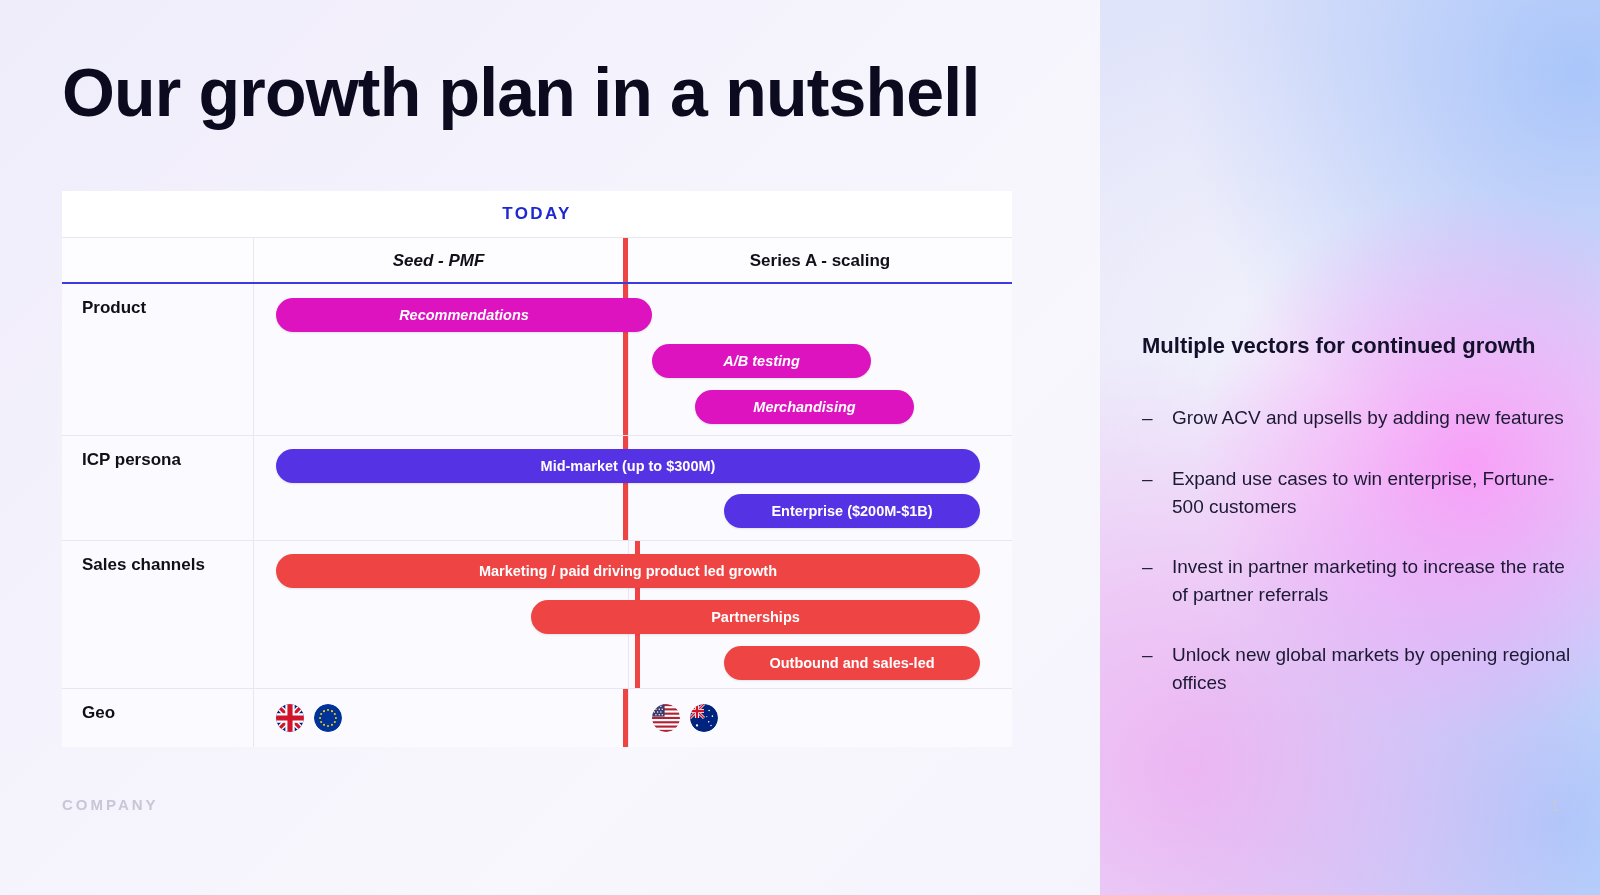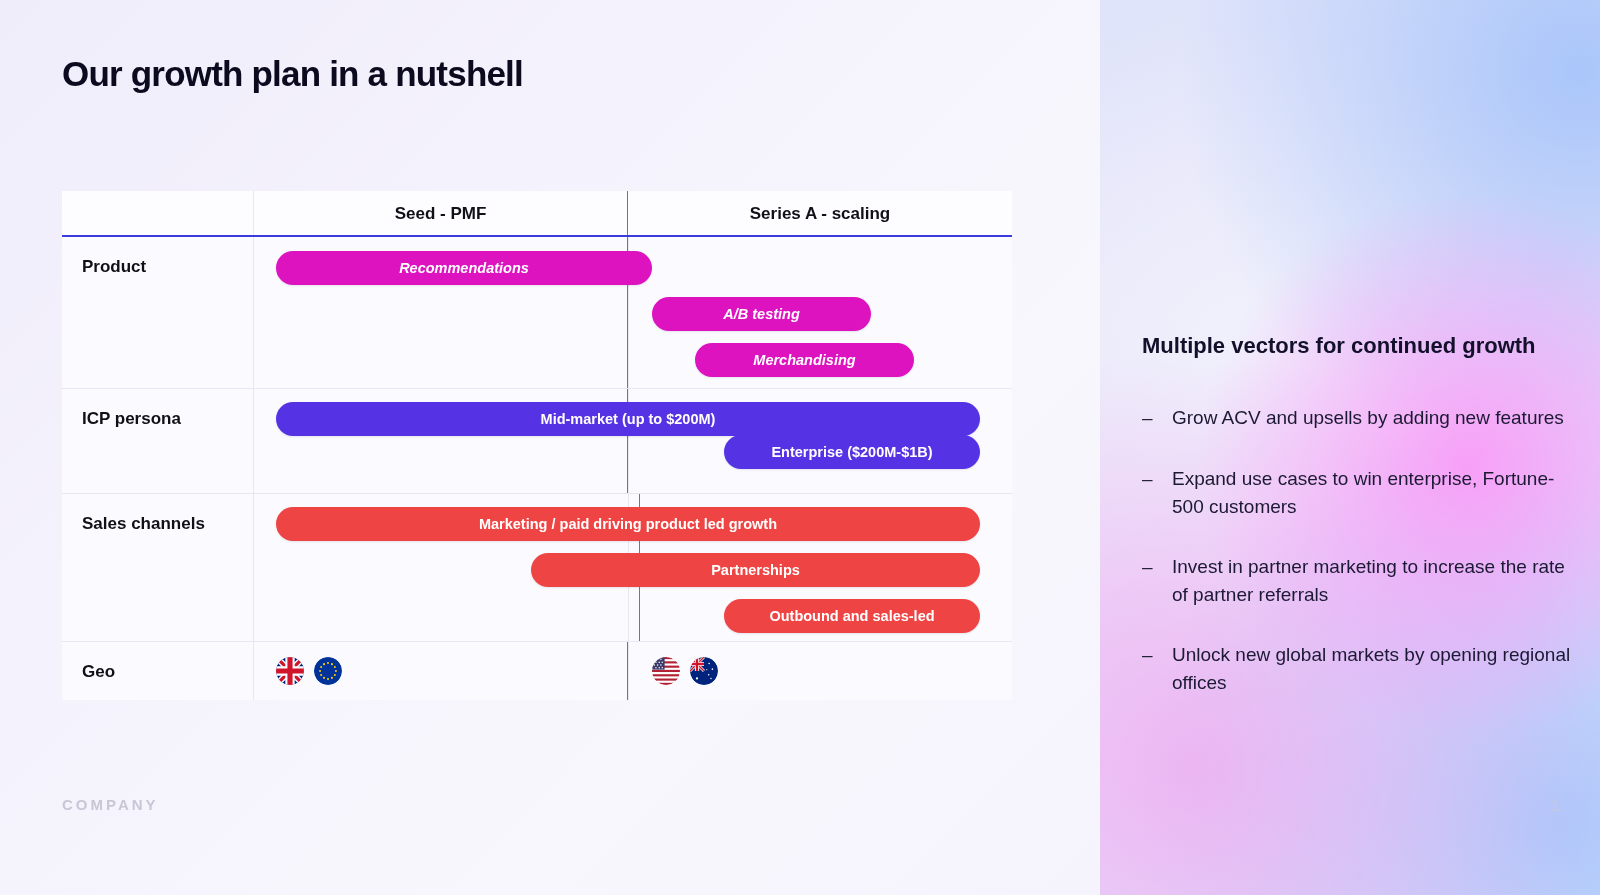--- a/index.html
+++ b/index.html
@@ -10,21 +10,21 @@
   }
   .slide{position:relative;width:1600px;height:895px;}
 
   
   .left-panel{
     position:absolute;left:0;top:0;width:1100px;height:895px;
     background:linear-gradient(135deg,#f0edfb 0%,#f4f2fc 35%,#f8f7fd 70%,#f5f3fc 100%);
   }
   .slide-title{
     position:absolute;left:62px;top:55px;
-    font-size:35px;font-weight:700;color:#0c0a1e;
+    font-size:68px;font-weight:700;color:#0c0a1e;
     letter-spacing:-0.8px;line-height:1.1;
     white-space:nowrap;
   }
 
   
   .table{
     position:absolute;left:62px;top:191px;width:950px;
     background:rgba(255,255,255,0.55);
   }
   .row{display:flex;position:relative;}
@@ -33,25 +33,25 @@
     flex:1;display:flex;align-items:center;justify-content:center;
     color:#1e28d2;font-size:17px;font-weight:700;letter-spacing:2.4px;
   }
   .hdr-row{height:46px;background:#fdfdff;position:relative;}
   .hdr-row:after{
     content:"";position:absolute;left:0;right:0;bottom:0;height:2px;background:#3b3ce0;
   }
   .cell-label{
     width:192px;flex:none;box-sizing:border-box;
     border-right:1px solid #e8e6f2;
-    padding:20px 0 0 20px;
+    padding:14px 0 0 20px;
     font-size:17px;font-weight:700;color:#111018;
   }
   .cell-a{
-    width:374px;flex:none;box-sizing:border-box;border-right:1px solid #ef4444;
+    width:374px;flex:none;box-sizing:border-box;border-right:5px solid #ef4444;font-style:italic;
   }
   .cell-b{flex:1;box-sizing:border-box;}
   .hdr-text{
     display:flex;align-items:center;justify-content:center;height:100%;
     font-size:17px;font-weight:700;color:#111018;
   }
   .data-row{background:#fbfafe;border-bottom:1px solid #e8e6f2;position:relative;}
   .data-row .cell-label{border-right:1px solid #e8e6f2;}
   .lane-area{
     position:absolute;left:192px;top:0;right:0;bottom:0;pointer-events:none;
@@ -113,20 +113,23 @@
 <body>
 
 <div class="slide">
 
   <div class="left-panel">
 
     <div class="slide-title">Our growth plan in a nutshell</div>
 
     <div class="table">
 
+      <div class="row today-row">
+        <div class="today-label">TODAY</div>
+      </div>
 
       <div class="row hdr-row">
         <div class="cell-label"></div>
         <div class="cell-a">
           <div class="hdr-text">Seed - PMF</div>
         </div>
         <div class="cell-b">
           <div class="hdr-text">Series A - scaling</div>
         </div>
       </div>
@@ -142,22 +145,22 @@
           <div class="pill magenta" style="left:441px;top:106px;width:219px;">Merchandising</div>
         </div>
       </div>
 
       <div class="row data-row" style="height:104px;">
         <div class="cell-label">ICP persona</div>
         <div class="cell-a"></div>
         <div class="cell-b"></div>
         <div class="lane-area">
           <div class="divider-v"></div>
-          <div class="pill purple" style="left:22px;top:13px;width:704px;">Mid-market (up to $200M)</div>
-          <div class="pill purple" style="left:470px;top:46px;width:256px;">Enterprise ($200M-$1B)</div>
+          <div class="pill purple" style="left:22px;top:13px;width:704px;">Mid-market (up to $300M)</div>
+          <div class="pill purple" style="left:470px;top:58px;width:256px;">Enterprise ($200M-$1B)</div>
         </div>
       </div>
 
       <div class="row data-row" style="height:147px;gap:12px;">
         <div class="cell-label">Sales channels</div>
         <div class="cell-a"></div>
         <div class="cell-b"></div>
         <div class="lane-area">
           <div class="divider-v"></div>
           <div class="pill blue" style="left:22px;top:13px;width:704px;">Marketing / paid driving product led growth</div>

